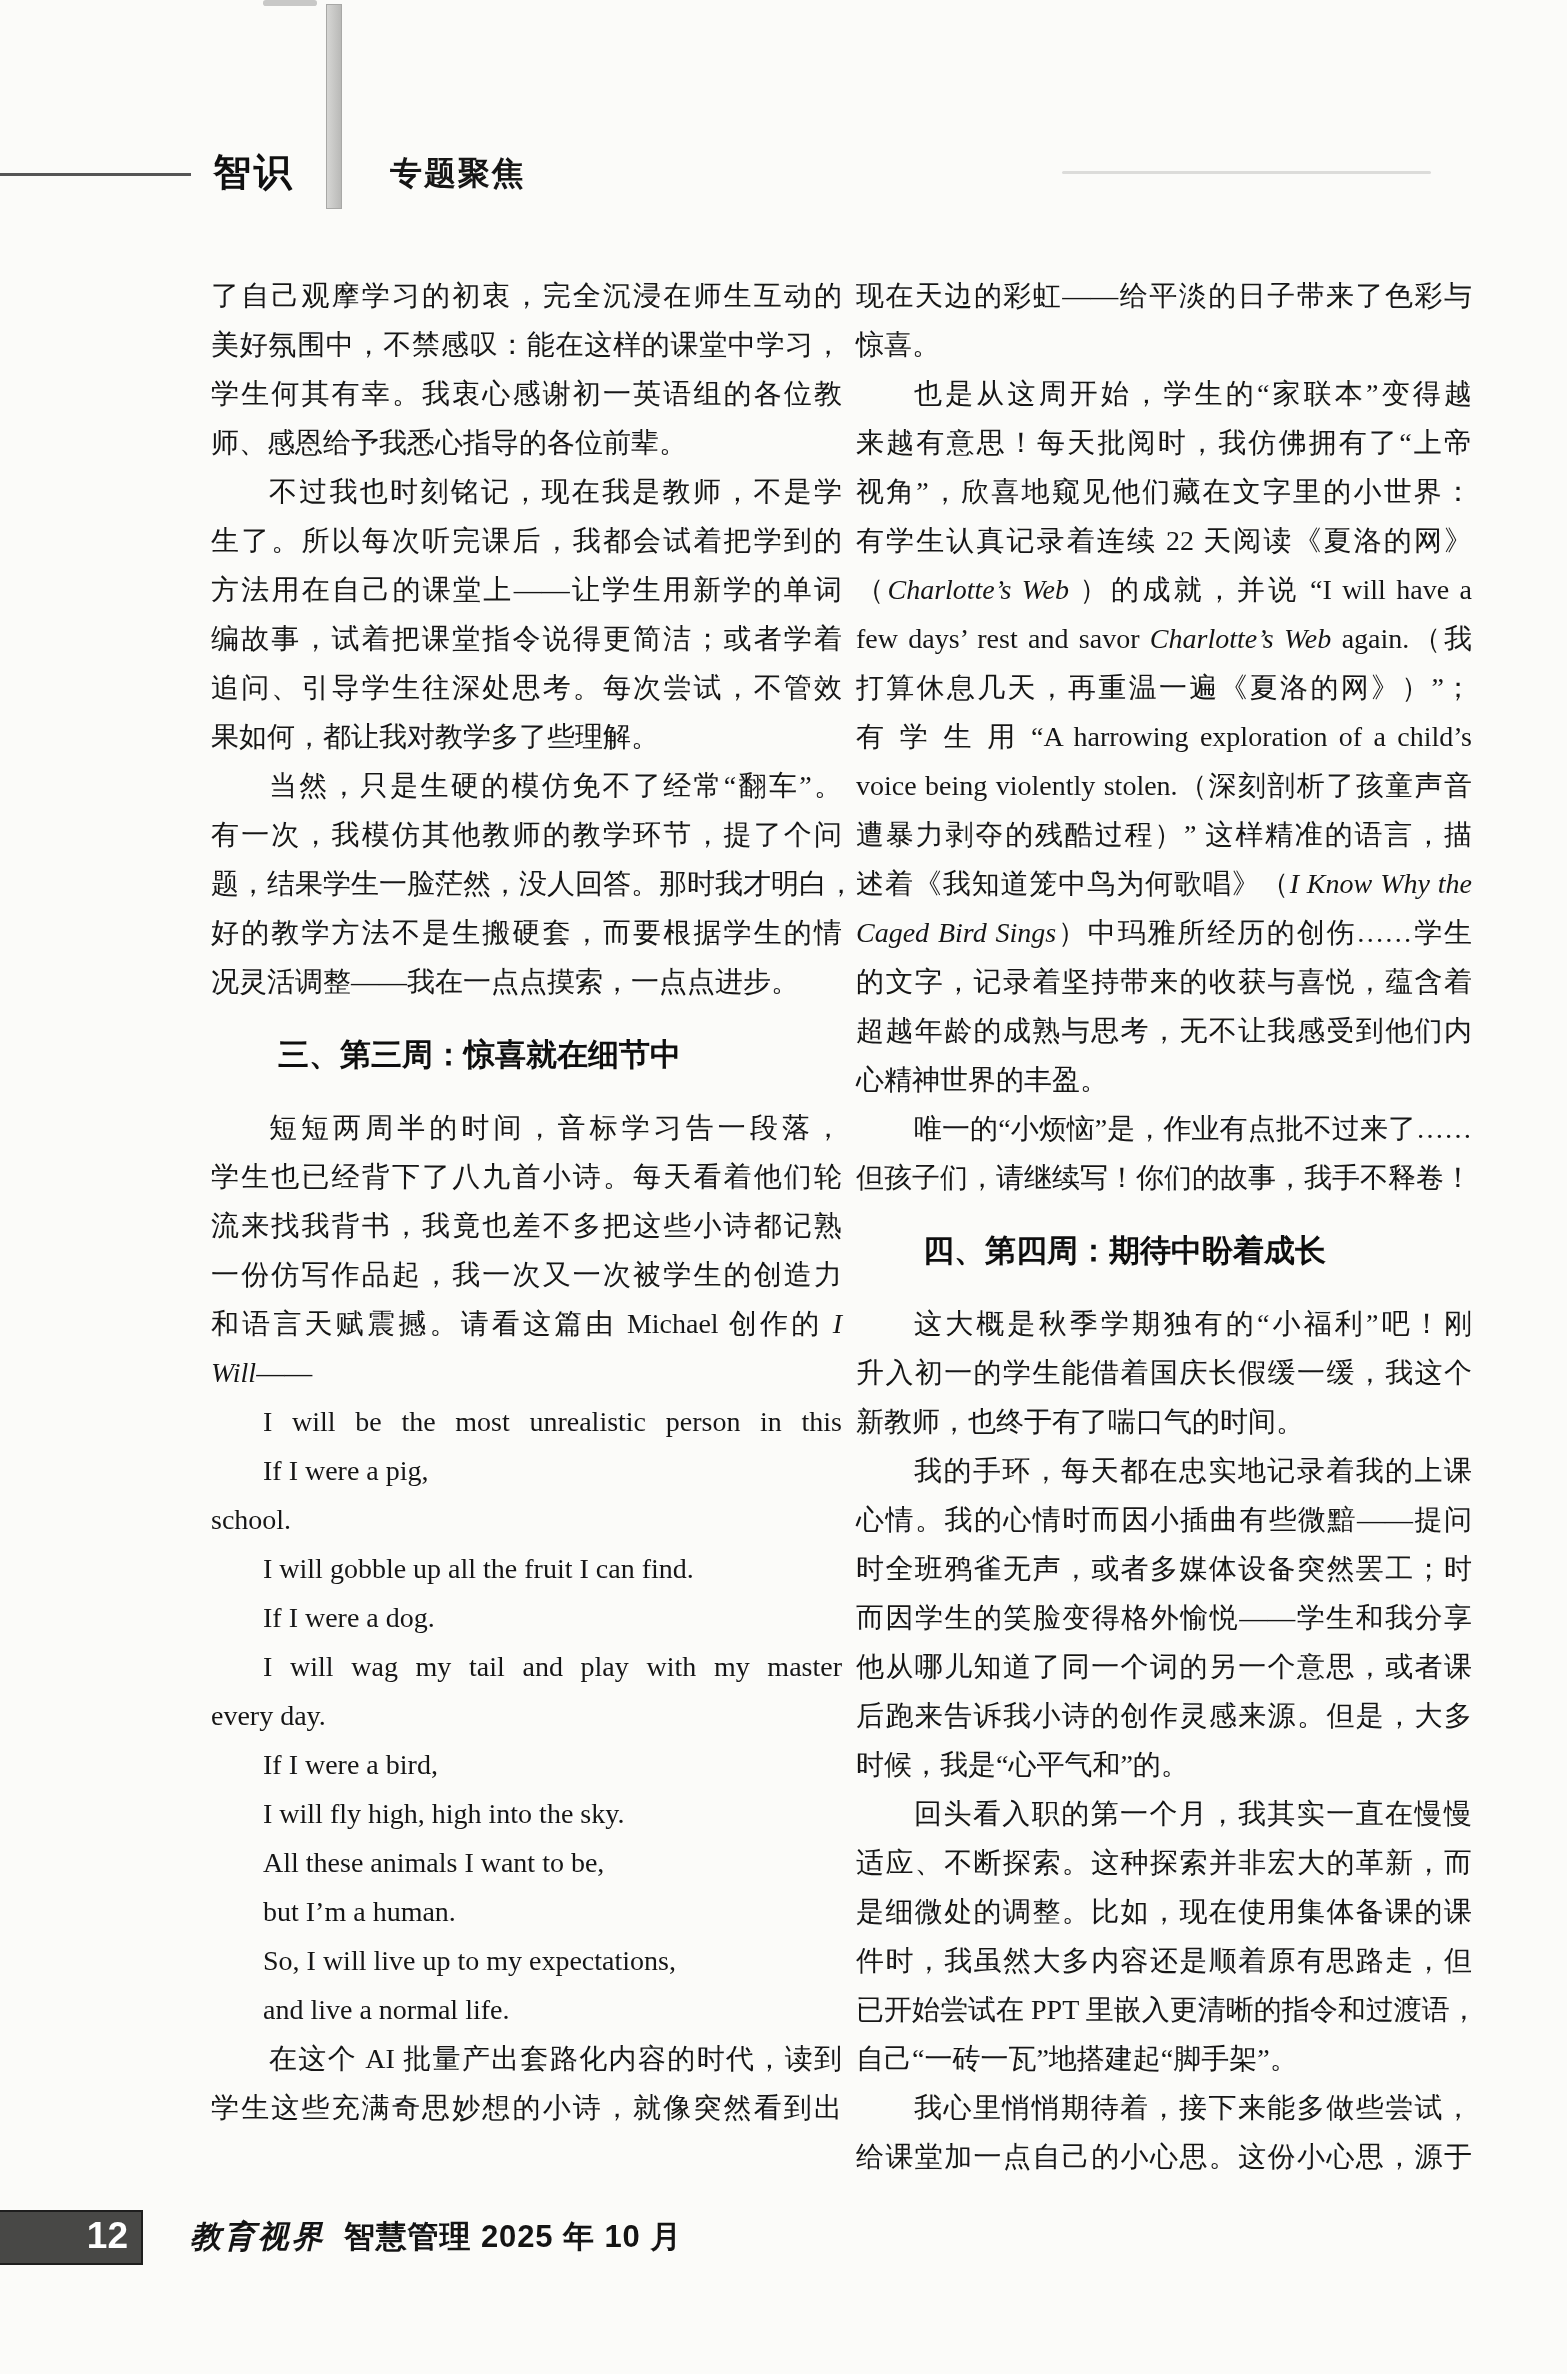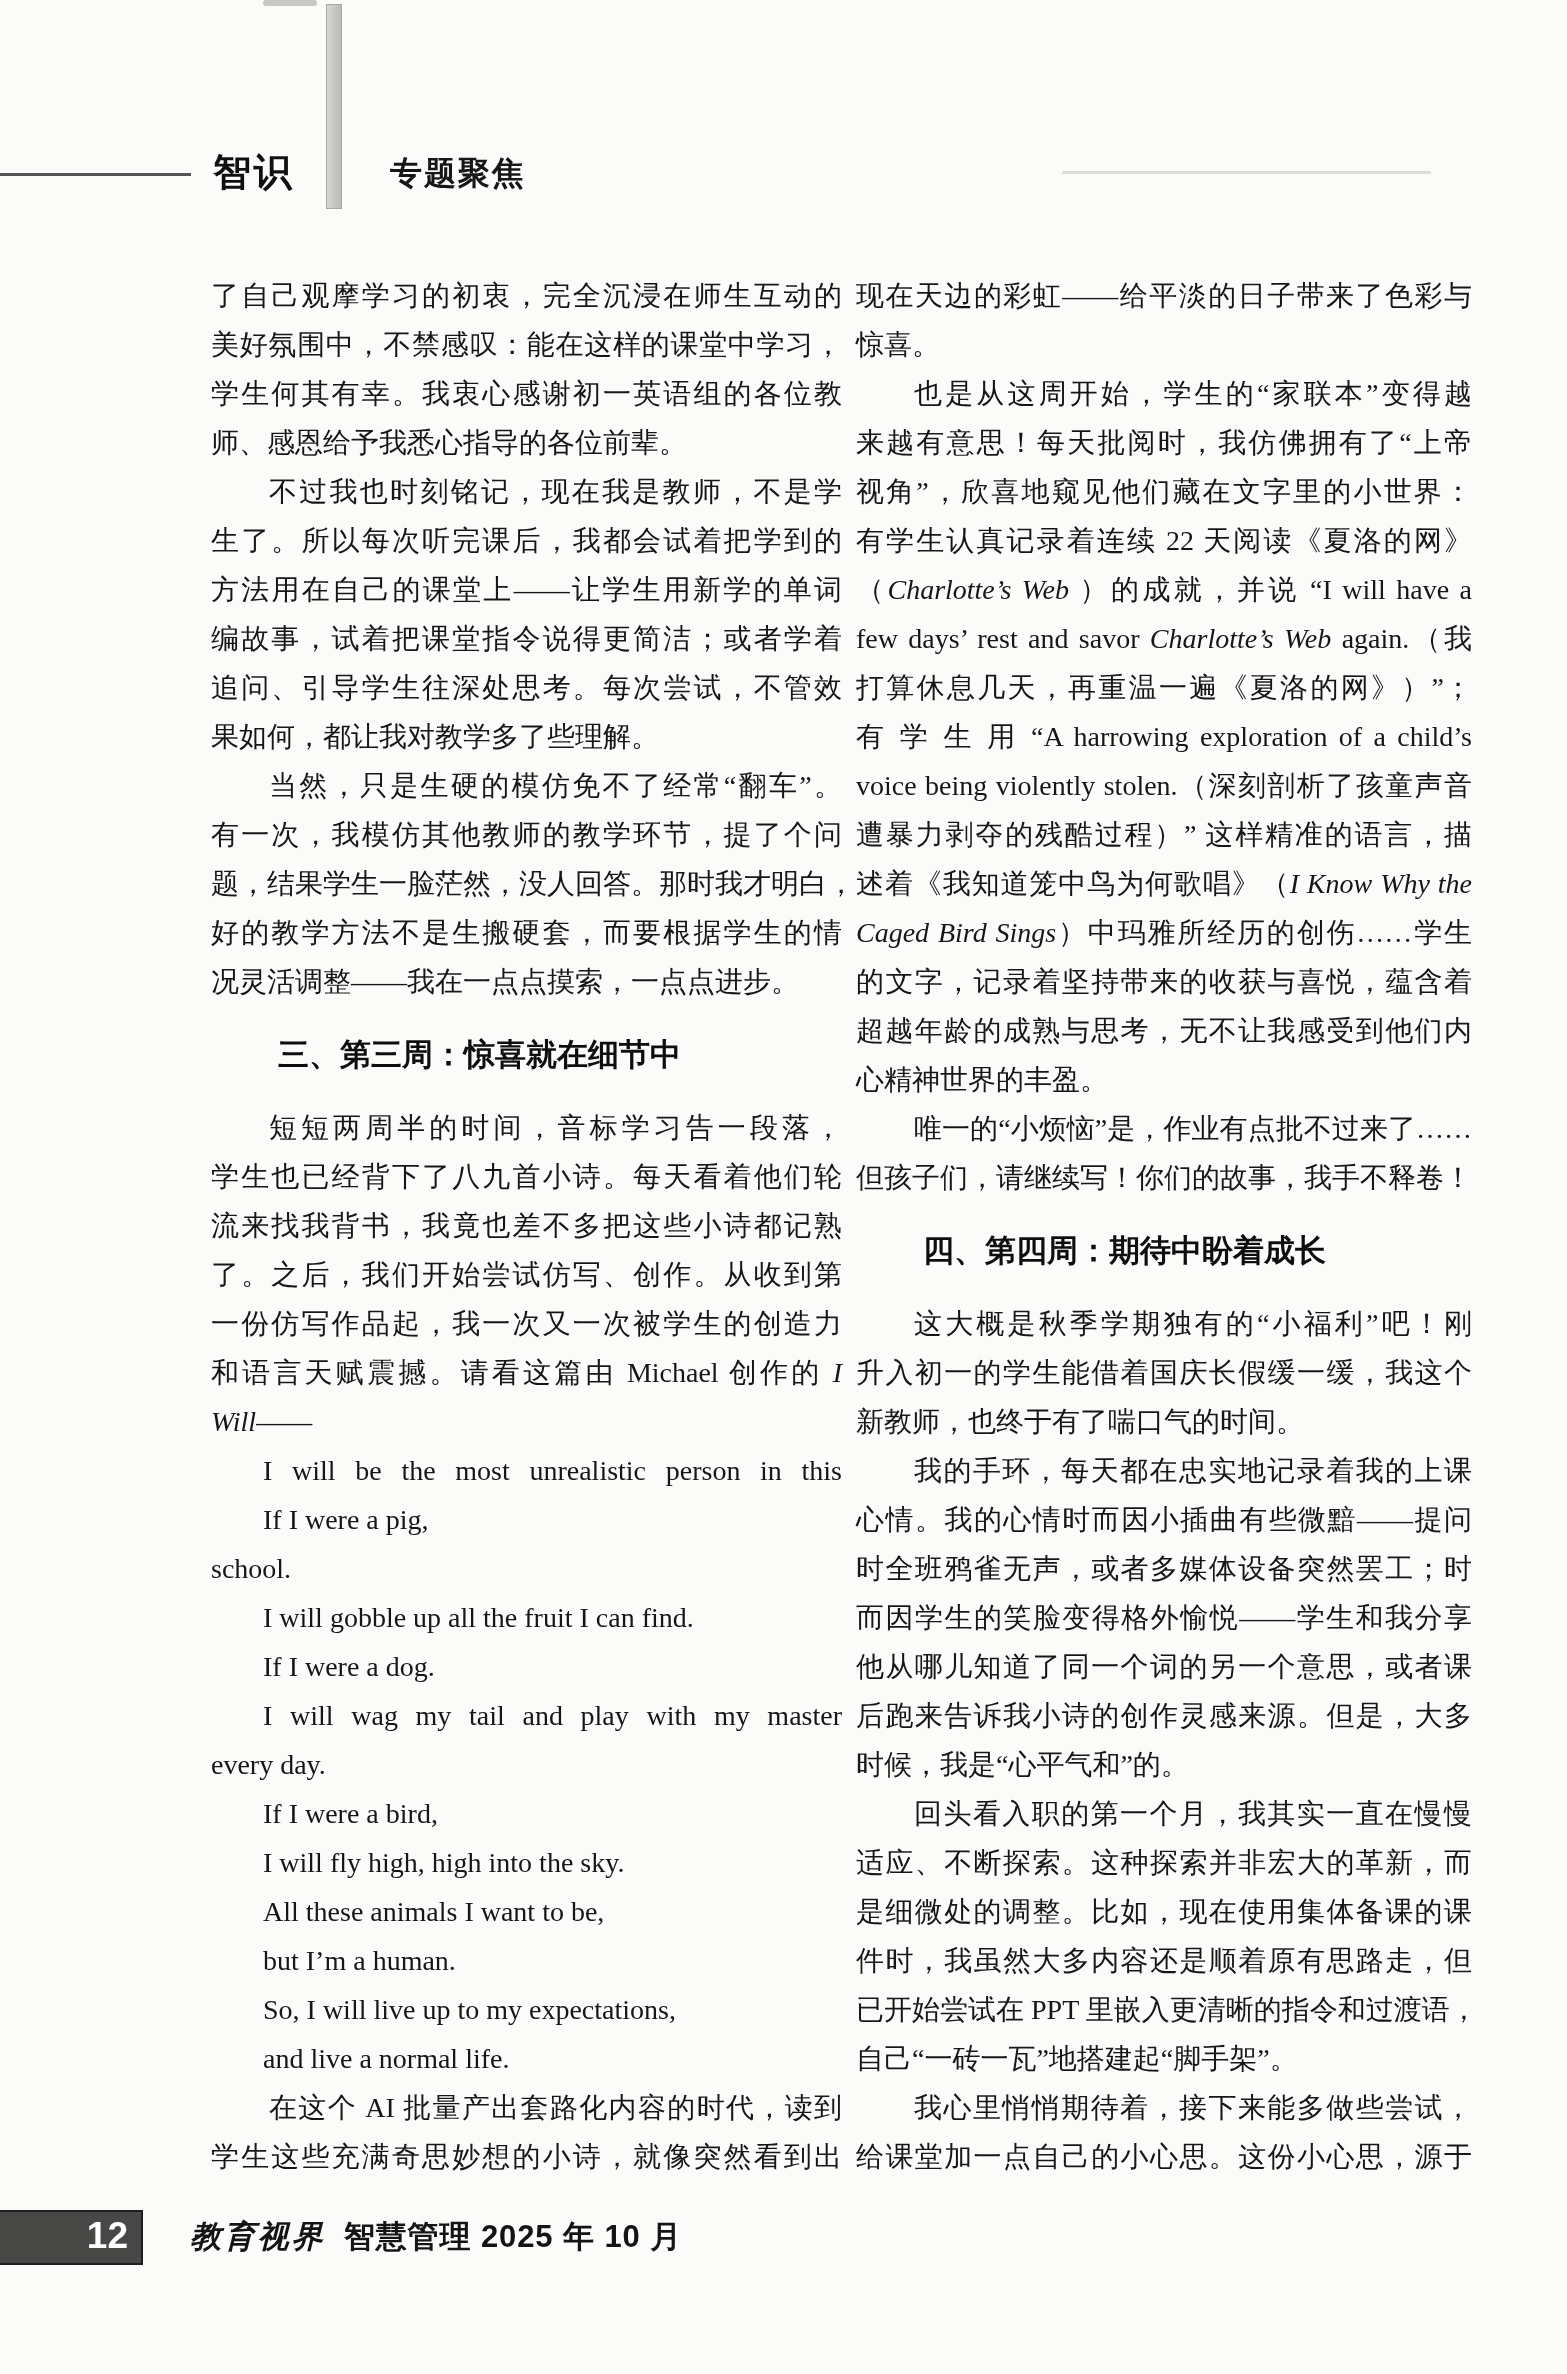--- a/index.html
+++ b/index.html
@@ -66,21 +66,20 @@
       <div class="line">果如何，都让我对教学多了些理解。</div>
       <div class="line just ind1">当然，只是生硬的模仿免不了经常“翻车”。</div>
       <div class="line just">有一次，我模仿其他教师的教学环节，提了个问</div>
       <div class="line just">题，结果学生一脸茫然，没人回答。那时我才明白，</div>
       <div class="line just">好的教学方法不是生搬硬套，而要根据学生的情</div>
       <div class="line">况灵活调整——我在一点点摸索，一点点进步。</div>
       <div class="heading">三、第三周：惊喜就在细节中</div>
       <div class="line just ind1">短短两周半的时间，音标学习告一段落，</div>
       <div class="line just">学生也已经背下了八九首小诗。每天看着他们轮</div>
       <div class="line just">流来找我背书，我竟也差不多把这些小诗都记熟</div>
-      <div class="line just">了。之后，我们开始尝试仿写、创作。从收到第</div>
       <div class="line just">一份仿写作品起，我一次又一次被学生的创造力</div>
       <div class="line just"><span>和语言天赋震撼。请看这篇由 Michael 创作的 </span><span class="it">I</span></div>
       <div class="line"><span class="it">Will</span><span>——</span></div>
       <div class="line just ind2 poem">I will be the most unrealistic person in this</div>
       <div class="line ind2 poem">If I were a pig,</div>
       <div class="line poem">school.</div>
       <div class="line ind2 poem">I will gobble up all the fruit I can find.</div>
       <div class="line ind2 poem">If I were a dog.</div>
       <div class="line just ind2 poem">I will wag my tail and play with my master</div>
       <div class="line poem">every day.</div>

